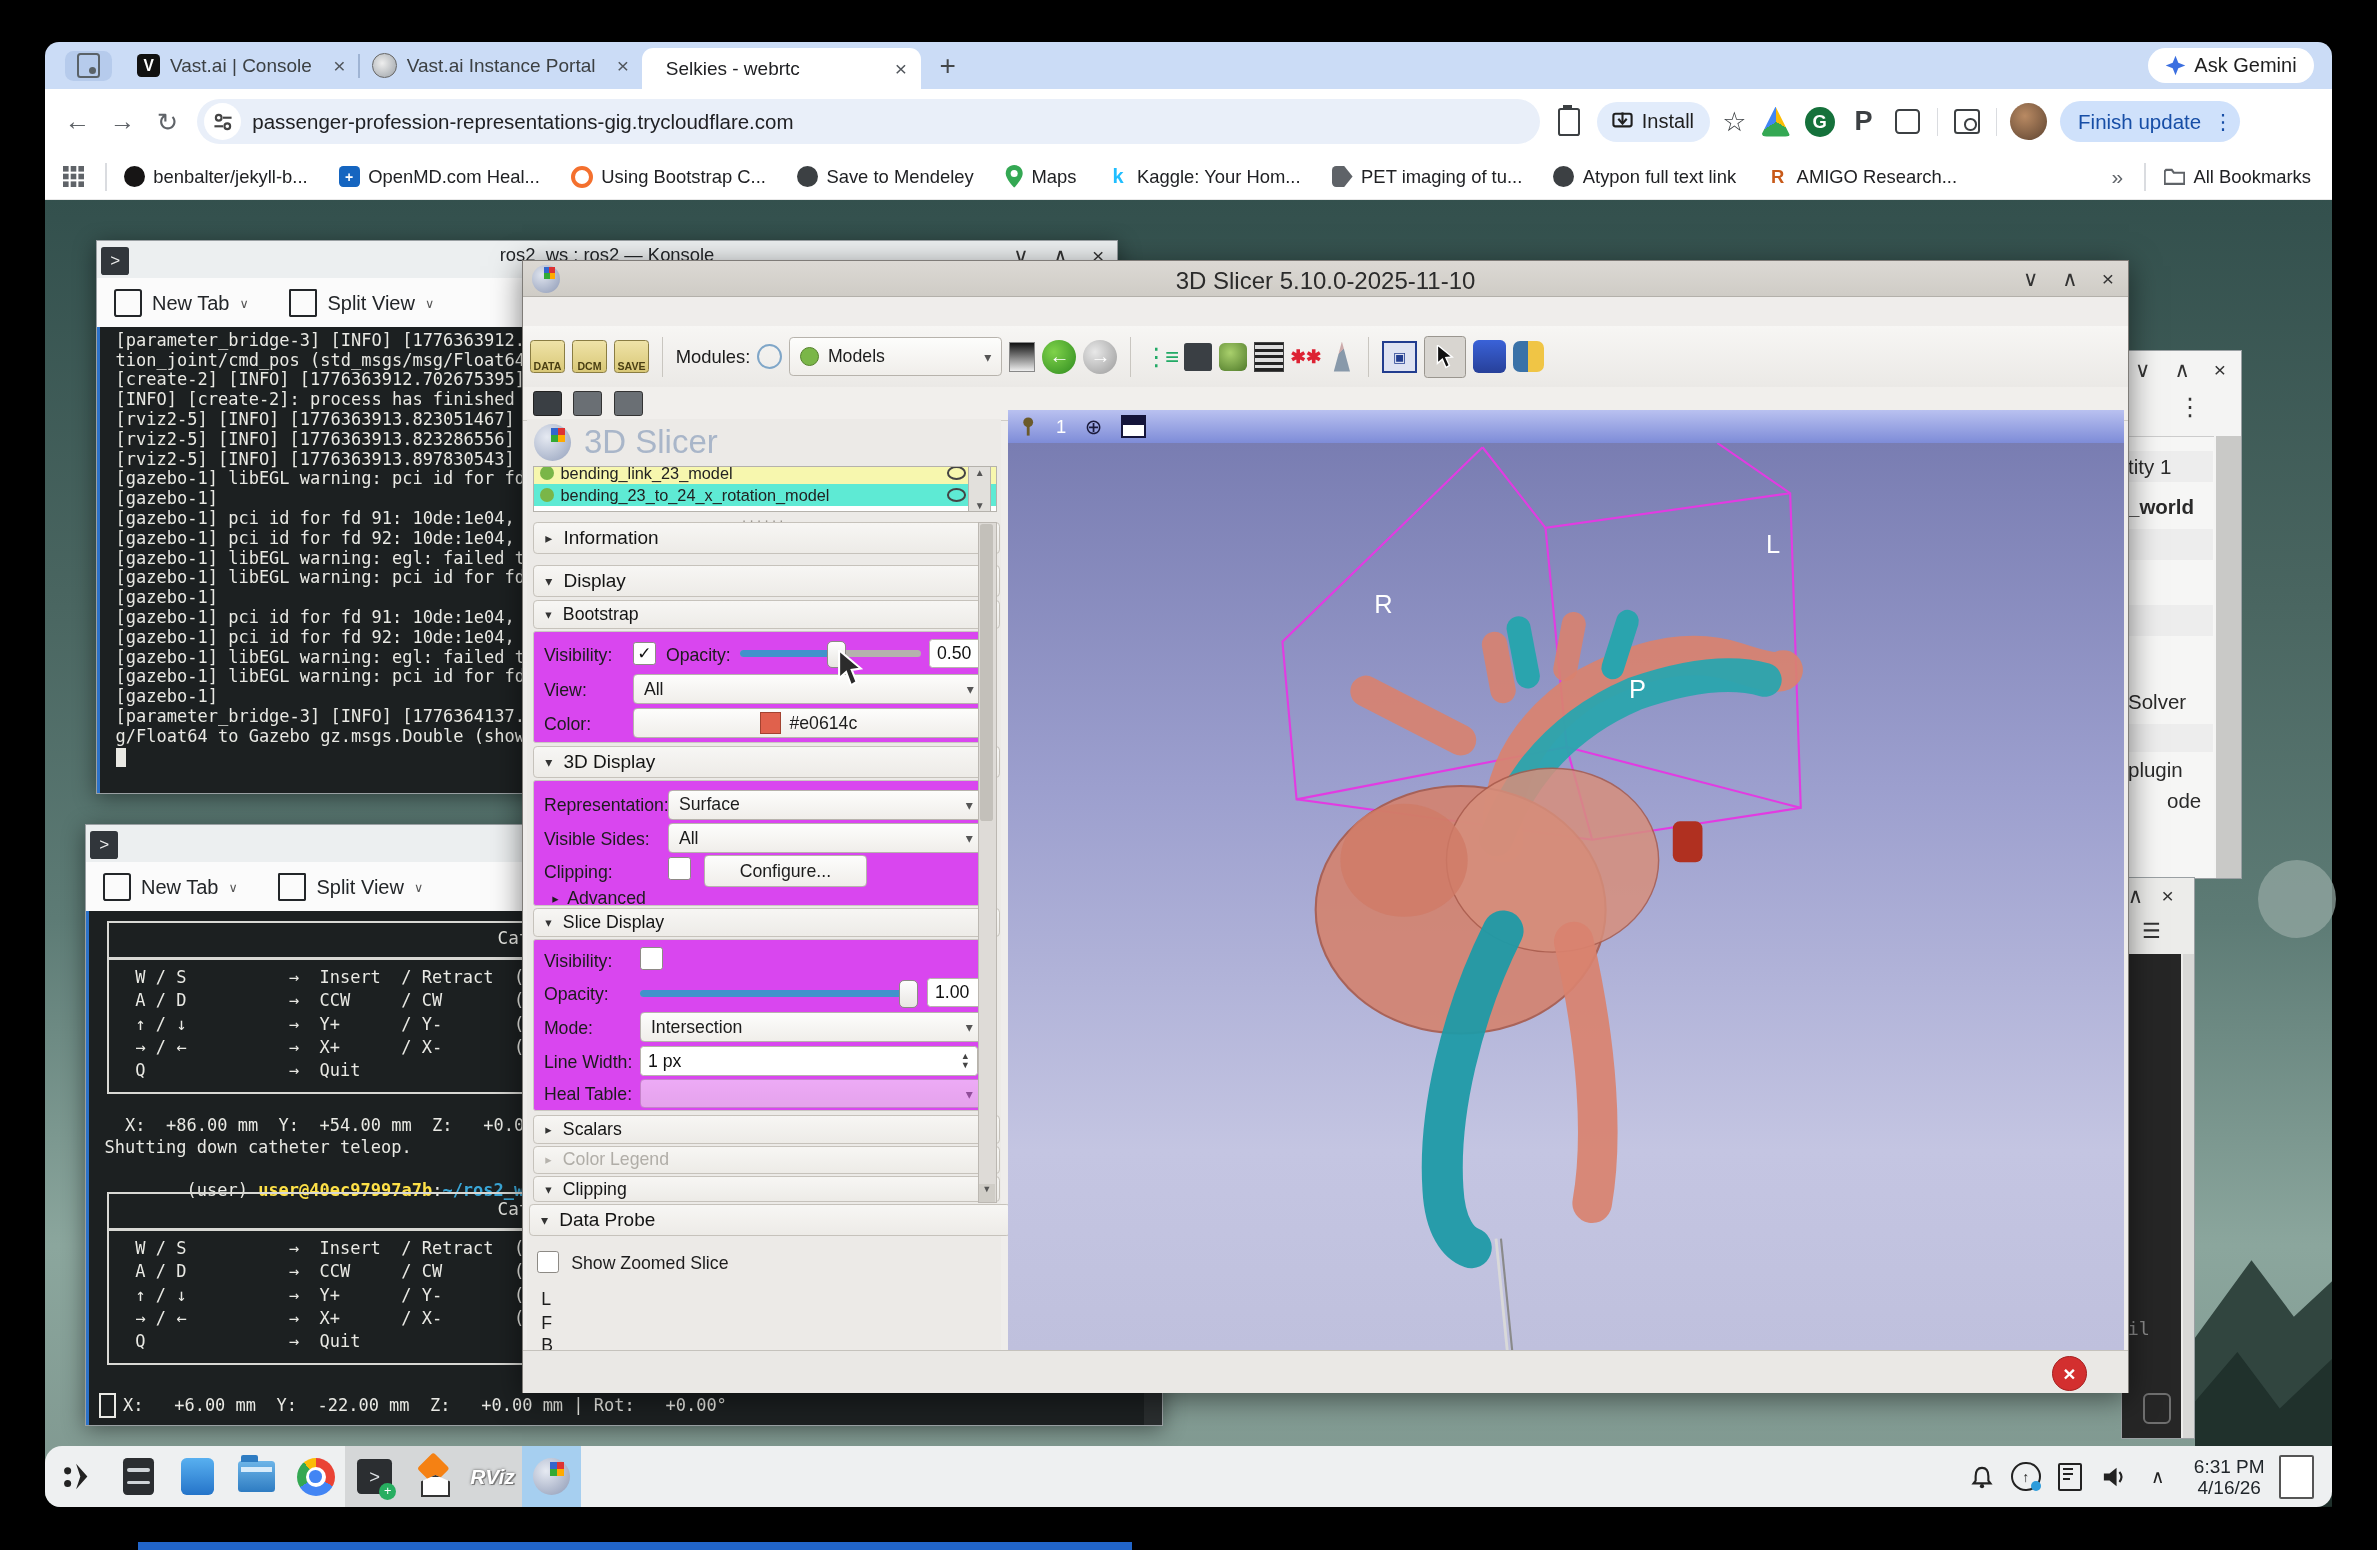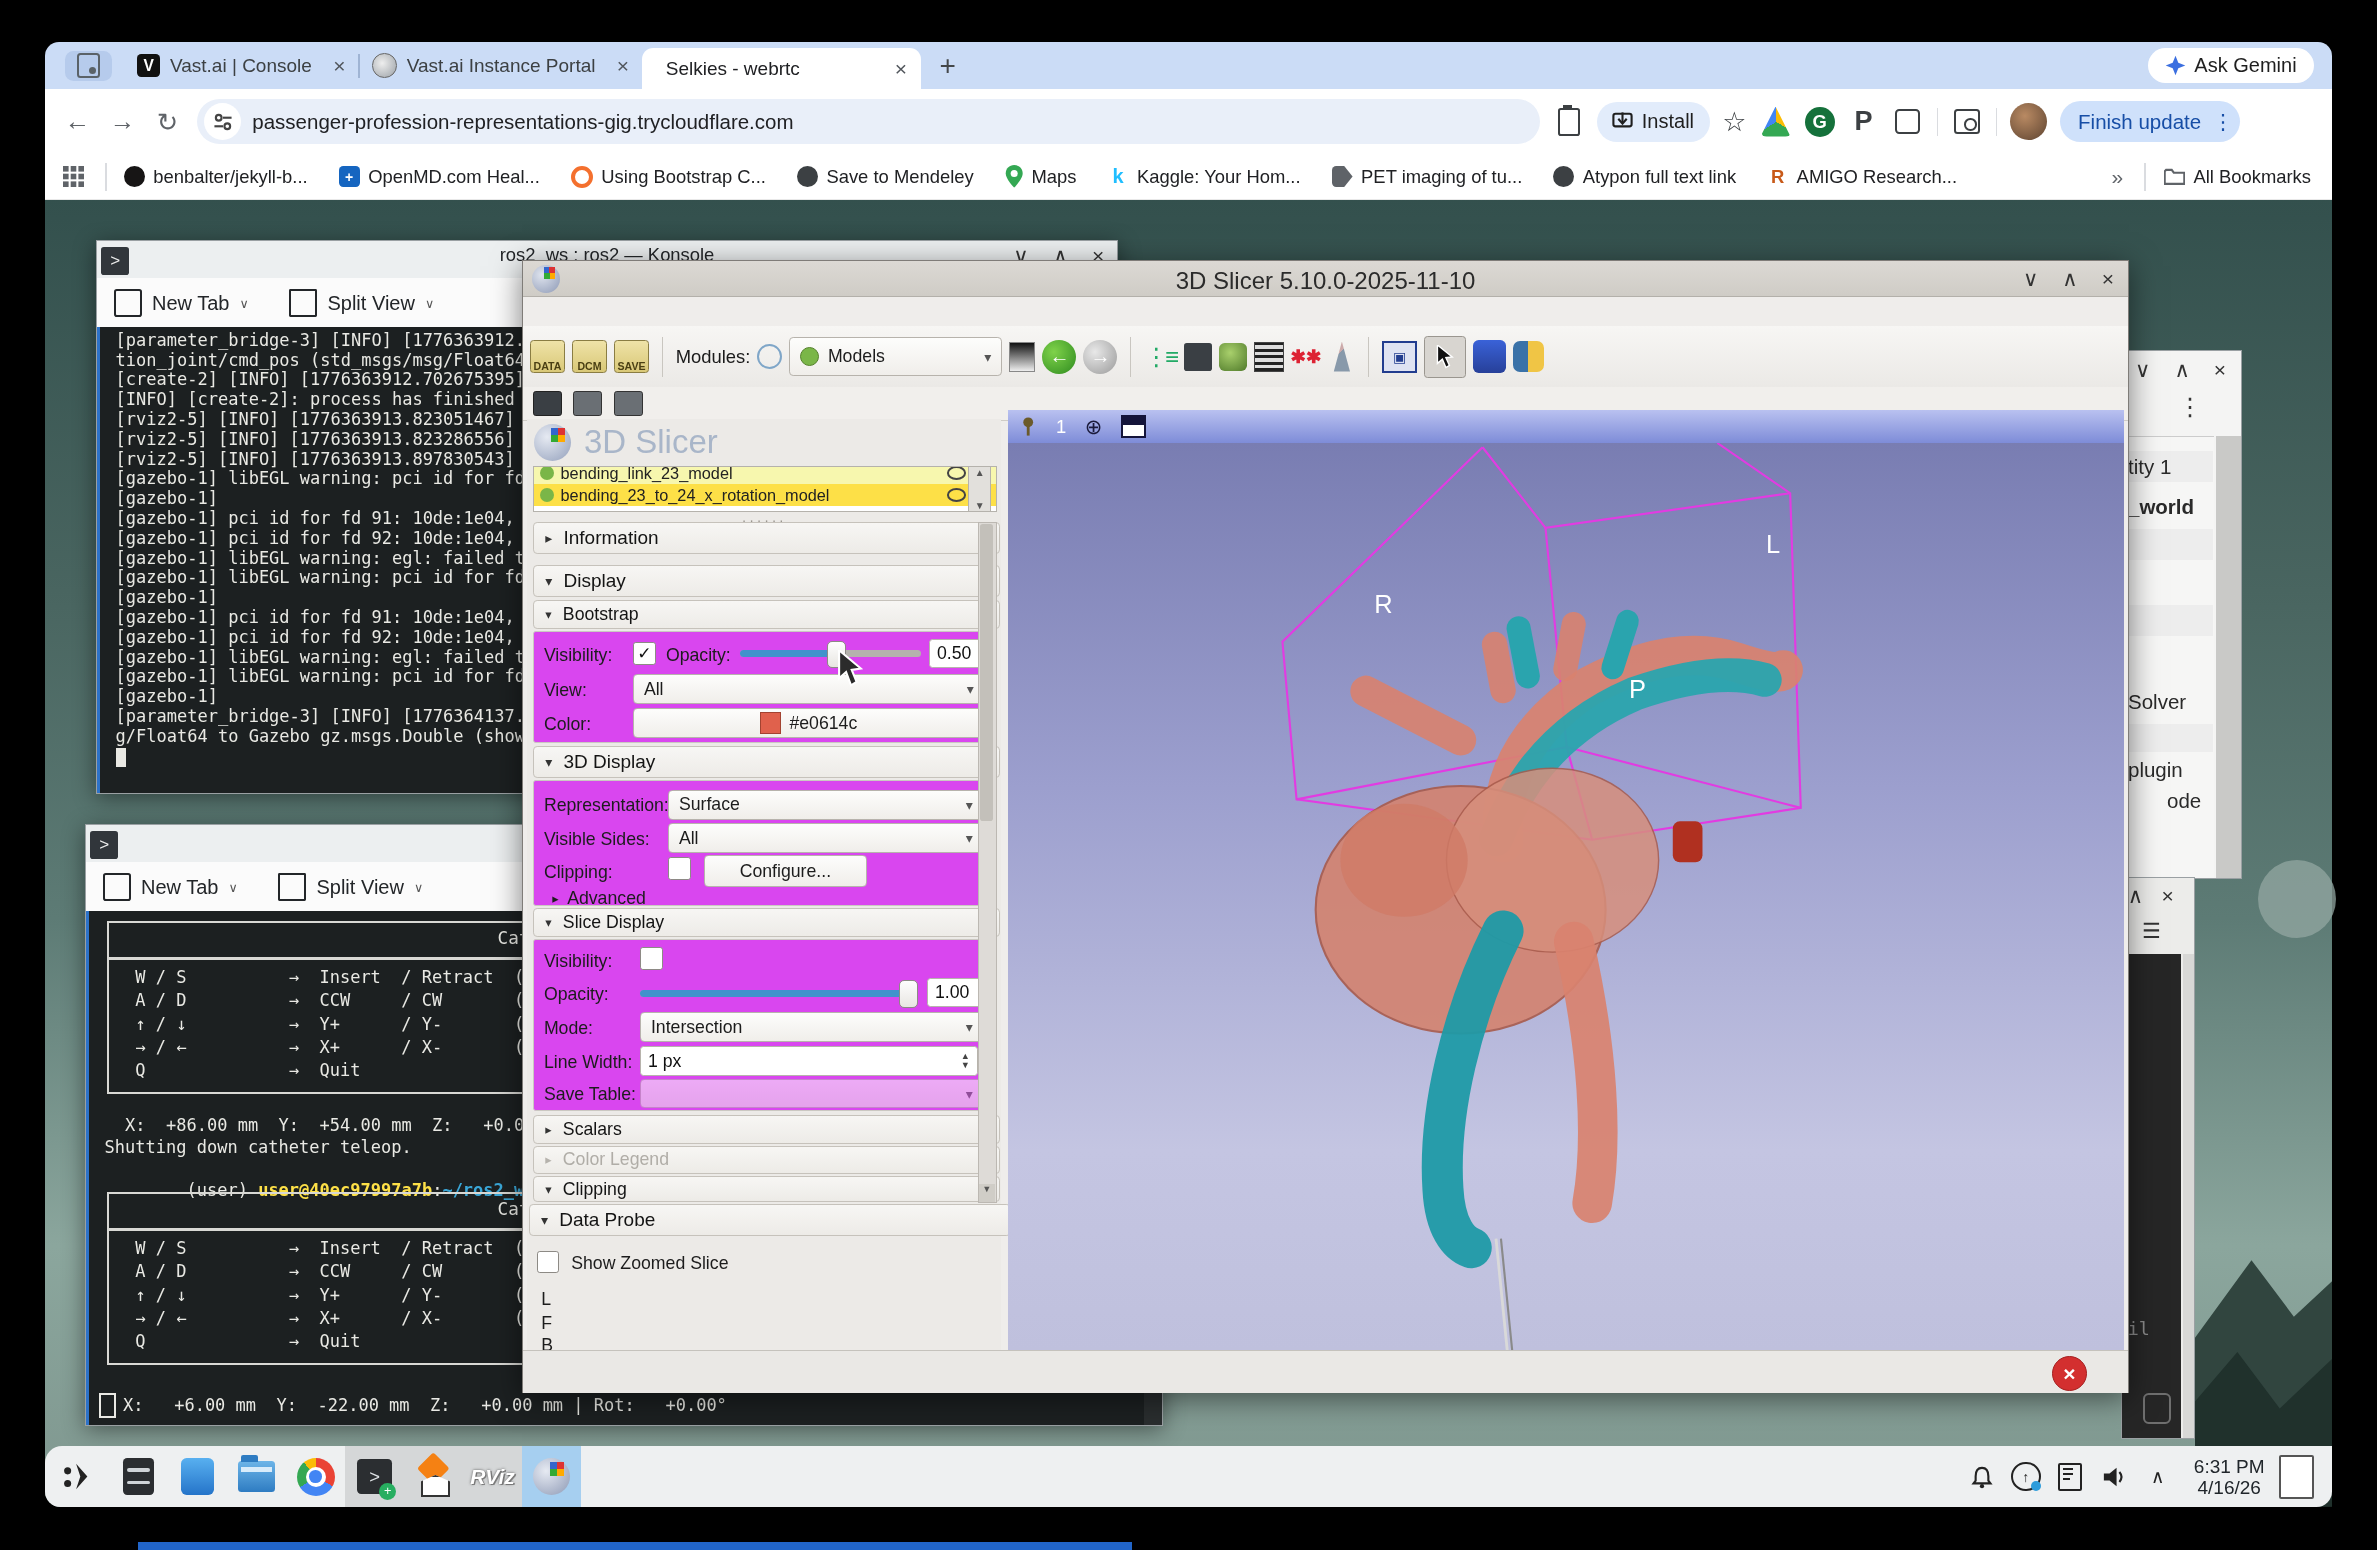--- a/index.html
+++ b/index.html
@@ -280,21 +280,21 @@
         <span style="font-size:33px;color:#a9b6c9;">3D Slicer</span>
       </div>
 
       <div class="a" style="left:5.7px;top:47px;width:462px;height:44px;background:#fff;border:0.7px solid #b5b2ac;overflow:hidden;">
         <div class="f" style="height:21px;background:#f7f7ae;margin-top:-4.2px;gap:7px;padding:0 5.7px;">
           <span style="width:14px;height:14px;border-radius:50%;background:#7ab648;flex:none;"></span>
           <span style="font-size:16.3px;color:#222;flex:1;white-space:nowrap;overflow:hidden;">bending_link_23_model</span>
           <span style="width:15.6px;height:10px;border:2.1px solid #444;border-radius:50%;flex:none;"></span>
           <span style="width:17px;height:15.6px;background:#c7c7c7;flex:none;"></span>
         </div>
-        <div class="f" style="height:22.6px;background:#fde047;gap:7px;padding:0 5.7px;justify-content:flex-end;">
+        <div class="f" style="height:22.6px;background:#5eead4;gap:7px;padding:0 5.7px;justify-content:flex-end;">
           <span style="width:14px;height:14px;border-radius:50%;background:#7ab648;flex:none;"></span>
           <span style="font-size:16.3px;color:#222;flex:1;white-space:nowrap;overflow:hidden;">bending_23_to_24_x_rotation_model</span>
           <span style="width:15.6px;height:10px;border:2.1px solid #444;border-radius:50%;flex:none;"></span>
           <span style="width:17px;height:15.6px;background:#9b9b9b;flex:none;"></span>
         </div>
       </div>
       <div class="a" style="right:10px;top:47px;width:21px;height:44px;background:#e2e0dc;border:0.7px solid #b5b2ac;
            display:flex;flex-direction:column;justify-content:space-between;align-items:center;font-size:10px;color:#555;">
         <span>▲</span>
         <span>▼</span>
@@ -395,21 +395,21 @@
           <span class="car">▾</span>
         </span>
         <span class="lbl" style="left:10px;top:112px;">Line Width:</span>
         <span class="spin" style="left:106px;top:106px;width:322px;height:28px;background:#fff;">
           <span>1 px</span>
           <span class="spinarr">
               <span>▲</span>
               <span>▼</span>
             </span>
         </span>
-        <span class="lbl" style="left:10px;top:144px;">Save Table:</span>
+        <span class="lbl" style="left:10px;top:144px;">Heal Table:</span>
         <span class="combo" style="position:absolute;left:106px;top:139px;width:322px;height:27px;opacity:.55;">
           <span class="car">▾</span>
         </span>
       </div>
 
       <div class="sect" style="left:5.7px;top:696px;width:443px;height:27px;font-size:17.7px;">
         <span style="font-size:12.7px;color:#333;">▸</span>
         <span>Scalars</span>
       </div>
       <div class="sect" style="left:5.7px;top:727px;width:443px;height:25.5px;font-size:17.7px;color:#9a968f;">

